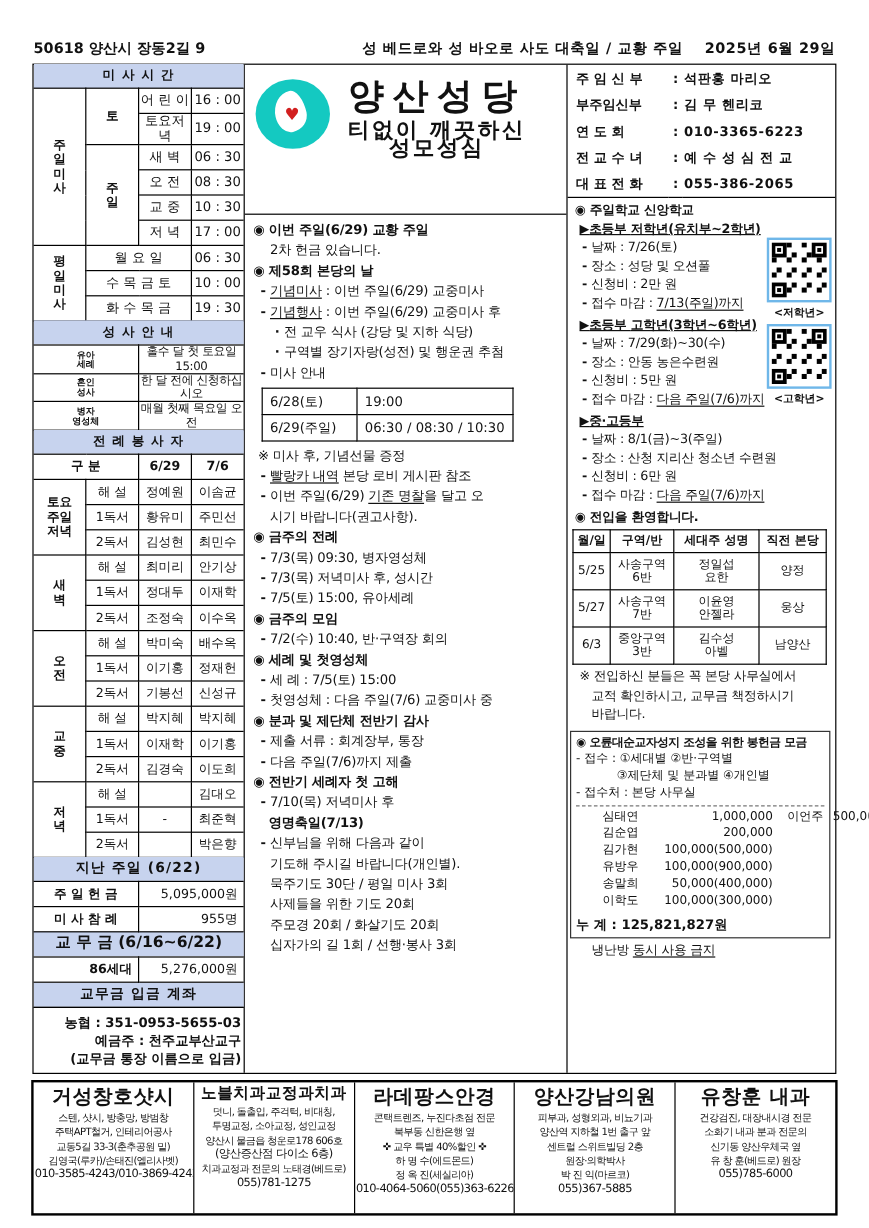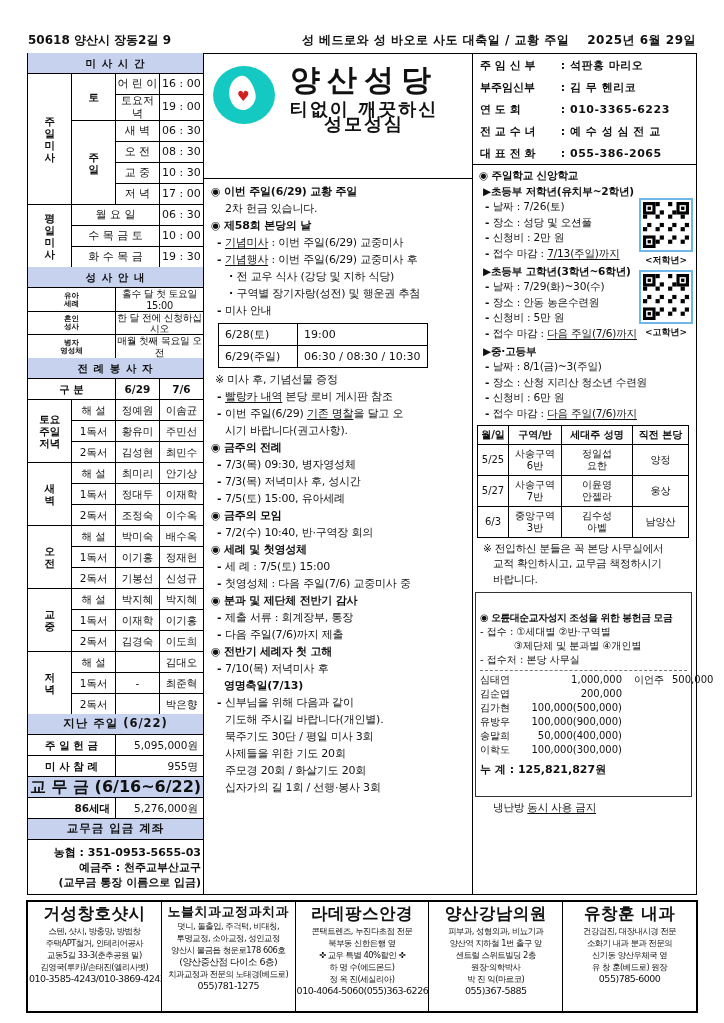--- a/index.html
+++ b/index.html
@@ -50,47 +50,47 @@
   table.cl{border-bottom:1.5px solid #000;}
   td.cl-l{width:76px;padding-left:7px;} td.cl-s{width:10px;text-align:center;}
   td.cl-v{letter-spacing:.5px;}
   
   .notes{padding:4px 4px 2px 7px;font-size:11px;line-height:17px;}
   .col-r .notes{font-size:10.6px;line-height:15.6px;padding:3px 3px 2px 6px;}
   .nl{white-space:nowrap;overflow:hidden;letter-spacing:-.2px;}
   .nl .pfx{font-weight:bold;}
   .nl.h{font-weight:bold;} .nl.hc{font-weight:bold;padding-left:13px;}
   .nl.d{padding-left:6px;} .nl.dd{padding-left:18px;} .nl.p{padding-left:14px;}
-  .nl.n{padding-left:4px;} .nl.arrow{font-weight:bold;padding-left:4px;}
+  .nl.n{padding-left:4px;} .nl.arrow{font-weight:bold;padding-left:4px;text-decoration:underline;}
   .nl .u{text-decoration:underline;text-underline-offset:2px;}
   .nl .b{font-weight:bold;}
   
   table.mg{border-collapse:collapse;margin:2px 0 3px 14px;}
   table.mg td{border:1px solid #000;font-size:11px;height:21px;padding:0 6px;}
   table.mg td:first-child{width:66px;}
   
   .qrblock{position:relative;}
   .qr{position:absolute;right:3px;width:50px;height:50px;border:2px solid #6fb7e9;background:#fff;}
   .qr svg{display:block;width:46px;height:46px;margin:2px;}
   .qrcap{position:absolute;right:1px;font-size:9px;font-weight:bold;width:58px;text-align:center;}
   
   table.tt{border-collapse:collapse;margin:1px 2px 2px 4px;table-layout:fixed;width:212px;}
   table.tt th,table.tt td{border:1px solid #000;font-size:10px;text-align:center;
        white-space:pre-line;line-height:1.15;padding:1px 0;}
   table.tt th{font-weight:bold;height:16px;}
   table.tt td{height:28px;}
   table.tt .c0{width:30px;} table.tt .c1{width:52px;} table.tt .c2{width:70px;}
   
-  .fund{border:1px solid #333;margin:3px 4px 2px 2px;padding:19px 4px;}
+  .fund{border:1px solid #333;margin:3px 4px 2px 2px;padding:3px 4px;}
   .fund .ft{font-size:9.8px;font-weight:bold;white-space:nowrap;letter-spacing:-.4px;}
   .fund .fl{font-size:10px;line-height:14px;white-space:nowrap;}
   .fund .fl.ind{padding-left:34px;}
   .fund .donors{border-top:1px dashed #777;margin-top:3px;padding-top:2px;}
   .fund .dr{font-size:10px;line-height:14px;white-space:nowrap;}
-  .dr .d0{display:inline-block;width:44px;} .dr .d1{display:inline-block;width:98px;text-align:right;}
+  .dr .d0{display:inline-block;width:44px;margin-left:22px;} .dr .d1{display:inline-block;width:98px;text-align:right;}
   .dr .d2{margin-left:12px;} .dr .d3{margin-left:8px;}
   .fund .tot{font-size:11px;font-weight:bold;margin-top:5px;}
   
   .ads{display:flex;width:668px;margin:5px auto 0;border:2px solid #000;}
   .ad{flex:1;min-width:0;border-right:1.5px solid #000;padding:2px 1px 3px;text-align:center;
       overflow:hidden;}
   .ad:last-child{border-right:none;}
   .ad-title{font-weight:bold;white-space:nowrap;letter-spacing:.5px;line-height:1.25;}
   .ad-line{font-size:8.4px;line-height:12px;white-space:nowrap;letter-spacing:-.5px;}
   .ads.r1 .ad{min-height:104px;}
@@ -294,21 +294,21 @@
             </tr>
         <tr>
               <td class="lbl" style="width:86px">주 일 헌 금</td>
               <td class="val">5,095,000원</td>
             </tr>
         <tr>
               <td class="lbl">미 사 참 례</td>
               <td class="val">955명</td>
             </tr>
         <tr>
-              <td colspan="2" class="hd" style="font-size:16px;letter-spacing:0">교 무 금 (6/16~6/22)</td>
+              <td colspan="2" class="hd" style="font-size:13px;letter-spacing:0">교 무 금 (6/16~6/22)</td>
             </tr>
         <tr>
               <td class="val lbl">86세대</td>
               <td class="val">5,276,000원</td>
             </tr>
         <tr>
               <td colspan="2" class="hd" style="font-size:11.5px">교무금 입금 계좌</td>
             </tr>
       </tbody>
         </table>
@@ -502,20 +502,23 @@
           </div>
         <div class="qrcap" style="top:62px">&lt;고학년&gt;</div>
       </div>
       <div class="notes" style="padding-top:0">
           <div class="nl arrow"><span class="pfx">▶</span><span>중·고등부</span></div>
           <div class="nl d"><span class="pfx">- </span><span>날짜 : 8/1(금)~3(주일)</span></div>
           <div class="nl d"><span class="pfx">- </span><span>장소 : 산청 지리산 청소년 수련원</span></div>
           <div class="nl d"><span class="pfx">- </span><span>신청비 : 6만 원</span></div>
           <div class="nl d"><span class="pfx">- </span><span>접수 마감 : </span><span class="u">다음 주일(7/6)까지</span></div>
         </div>
+      <div class="notes" style="padding-top:0;padding-bottom:1px">
+          <div class="nl h"><span class="pfx">◉ </span><span>전입을 환영합니다.</span></div>
+        </div>
 
       <table class="tt">
         <thead>
             <tr>
           <th class="c0">월/일</th>
           <th class="c1">구역/반</th>
           <th class="c2">세대주 성명</th>
           <th>직전 본당</th>
         </tr>
           </thead>

